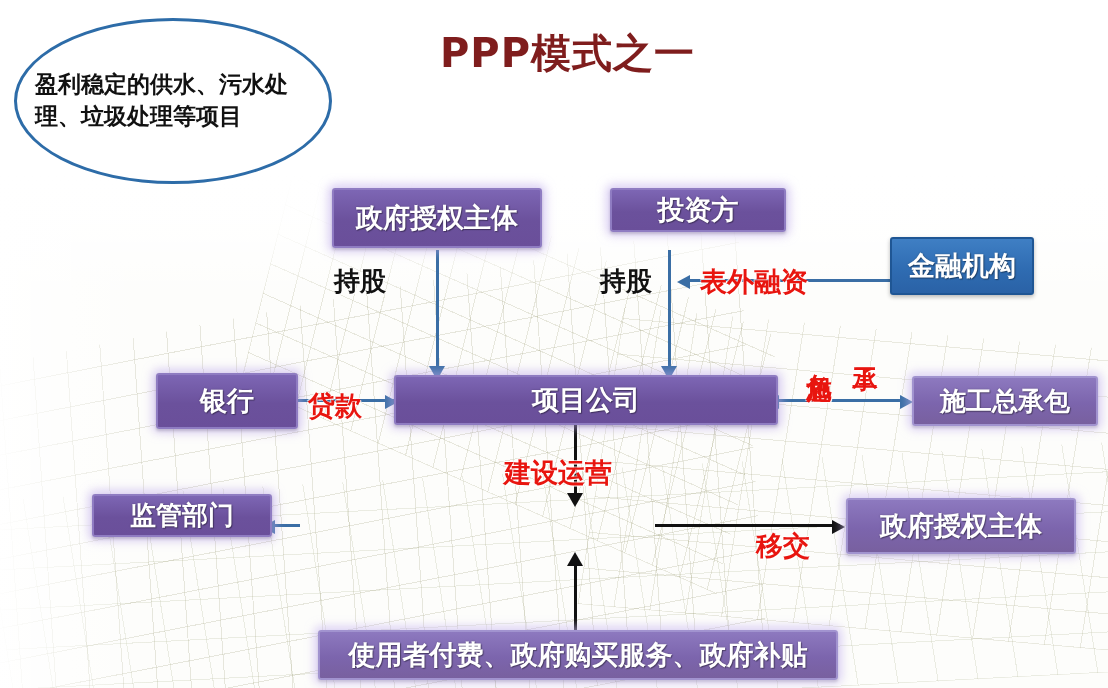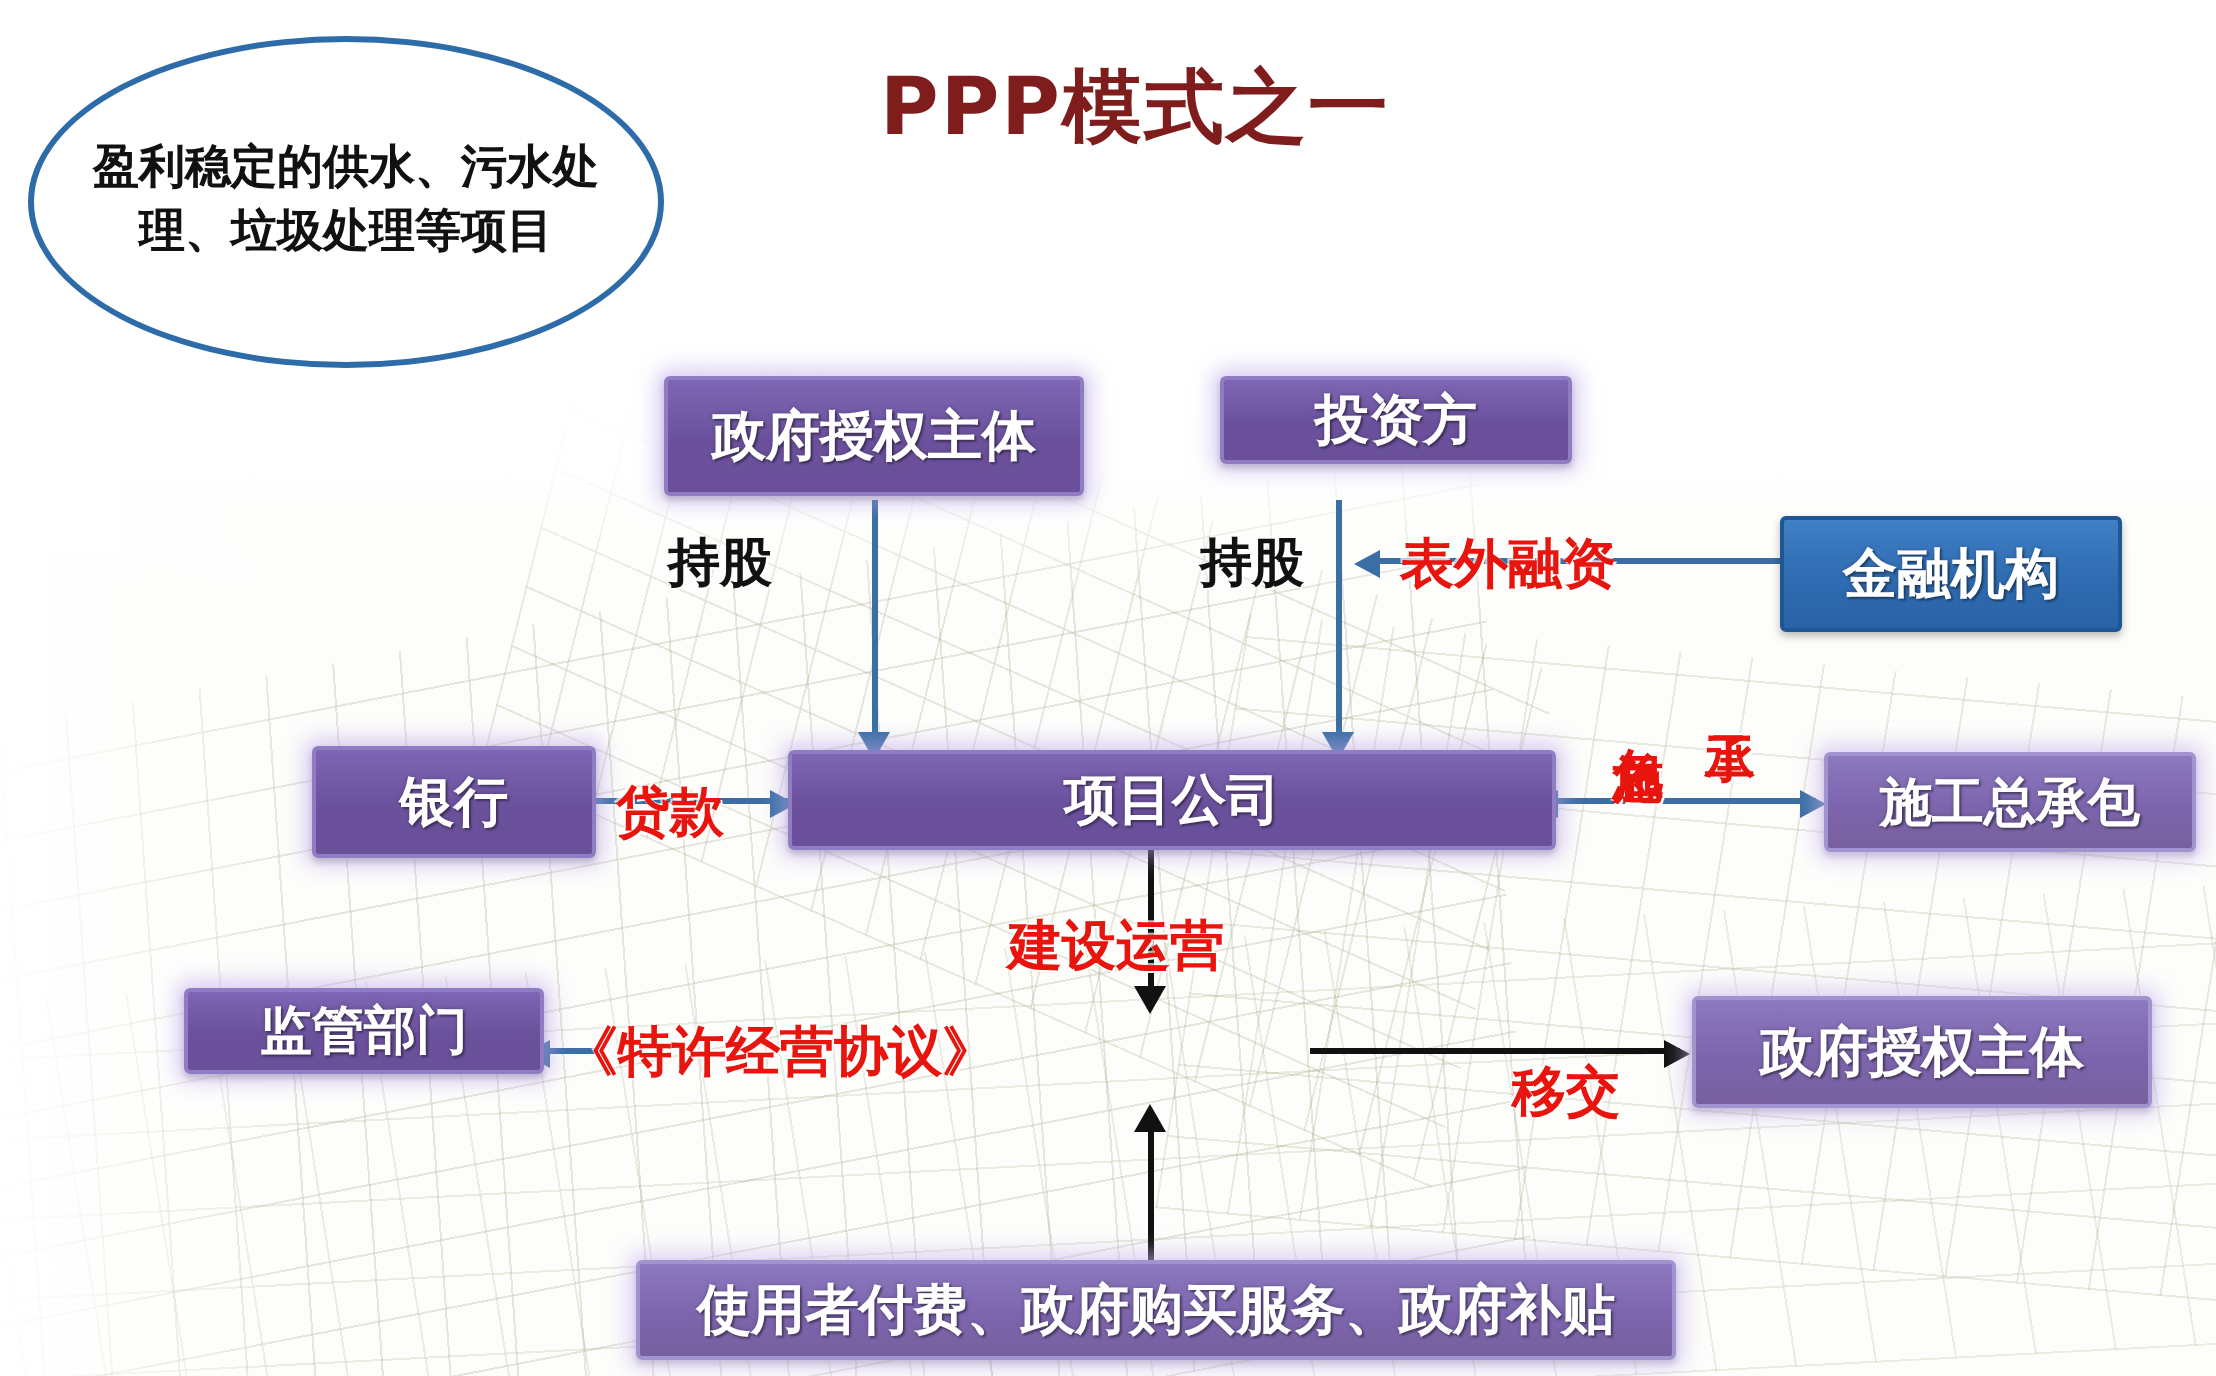--- a/index.html
+++ b/index.html
@@ -72,21 +72,21 @@
 
   
   .ellipse{
     position:absolute;left:14px;top:18px;width:312px;height:160px;
     border:3px solid #2d6ca8;border-radius:50%;
     background:#ffffff;
     display:flex;align-items:center;justify-content:center;
   }
   .ellipse-text{
     font-size:23px;font-weight:bold;color:#111;line-height:1.38;
-    text-align:center;padding:0 18px;
+    text-align:left;padding:0 18px;
     text-shadow:1px 1px 0 rgba(255,255,255,.9);
   }
 
   
   .box{
     position:absolute;
     display:flex;align-items:center;justify-content:center;
     box-sizing:border-box;
     color:#fff;font-weight:bold;
     text-shadow:1px 1px 1px rgba(0,0,0,.35), 0 0 2px rgba(0,0,0,.25);
@@ -198,21 +198,21 @@
   <div class="arrow ar-up blk-fill-up" style="left:567px;top:552px;"></div>
 
   <div class="box purple" style="left:332px;top:188px;width:210px;height:60px;font-size:27px;">
     <span>政府授权主体</span>
   </div>
 
   <div class="box purple" style="left:610px;top:188px;width:176px;height:44px;font-size:27px;">
     <span>投资方</span>
   </div>
 
-  <div class="box blue" style="left:890px;top:258px;width:171px;height:58px;font-size:27px;">
+  <div class="box blue" style="left:890px;top:237px;width:144px;height:58px;font-size:27px;">
     <span>金融机构</span>
   </div>
 
   <div class="box purple" style="left:156px;top:373px;width:142px;height:56px;font-size:27px;">
     <span>银行</span>
   </div>
 
   <div class="box purple" style="left:394px;top:375px;width:384px;height:50px;font-size:27px;">
     <span>项目公司</span>
   </div>
@@ -241,18 +241,17 @@
   <div class="lbl-red big" style="left:700px;top:264px;text-align:center;">表外融资</div>
 
   <div class="lbl-red big" style="left:308px;top:388px;">贷款</div>
 
   <div class="lbl-red vert" style="left:806px;top:356px;">施总包</div>
 
   <div class="lbl-red vert" style="left:852px;top:348px;">工承</div>
 
   <div class="lbl-red big" style="left:504px;top:455px;">建设运营</div>
 
-  <div class="lbl-red big" style="left:282px;top:508px;">《特许经营协议》</div>
 
   <div class="lbl-red big" style="left:756px;top:528px;">移交</div>
 
 
 </div>
 
 </body></html>

